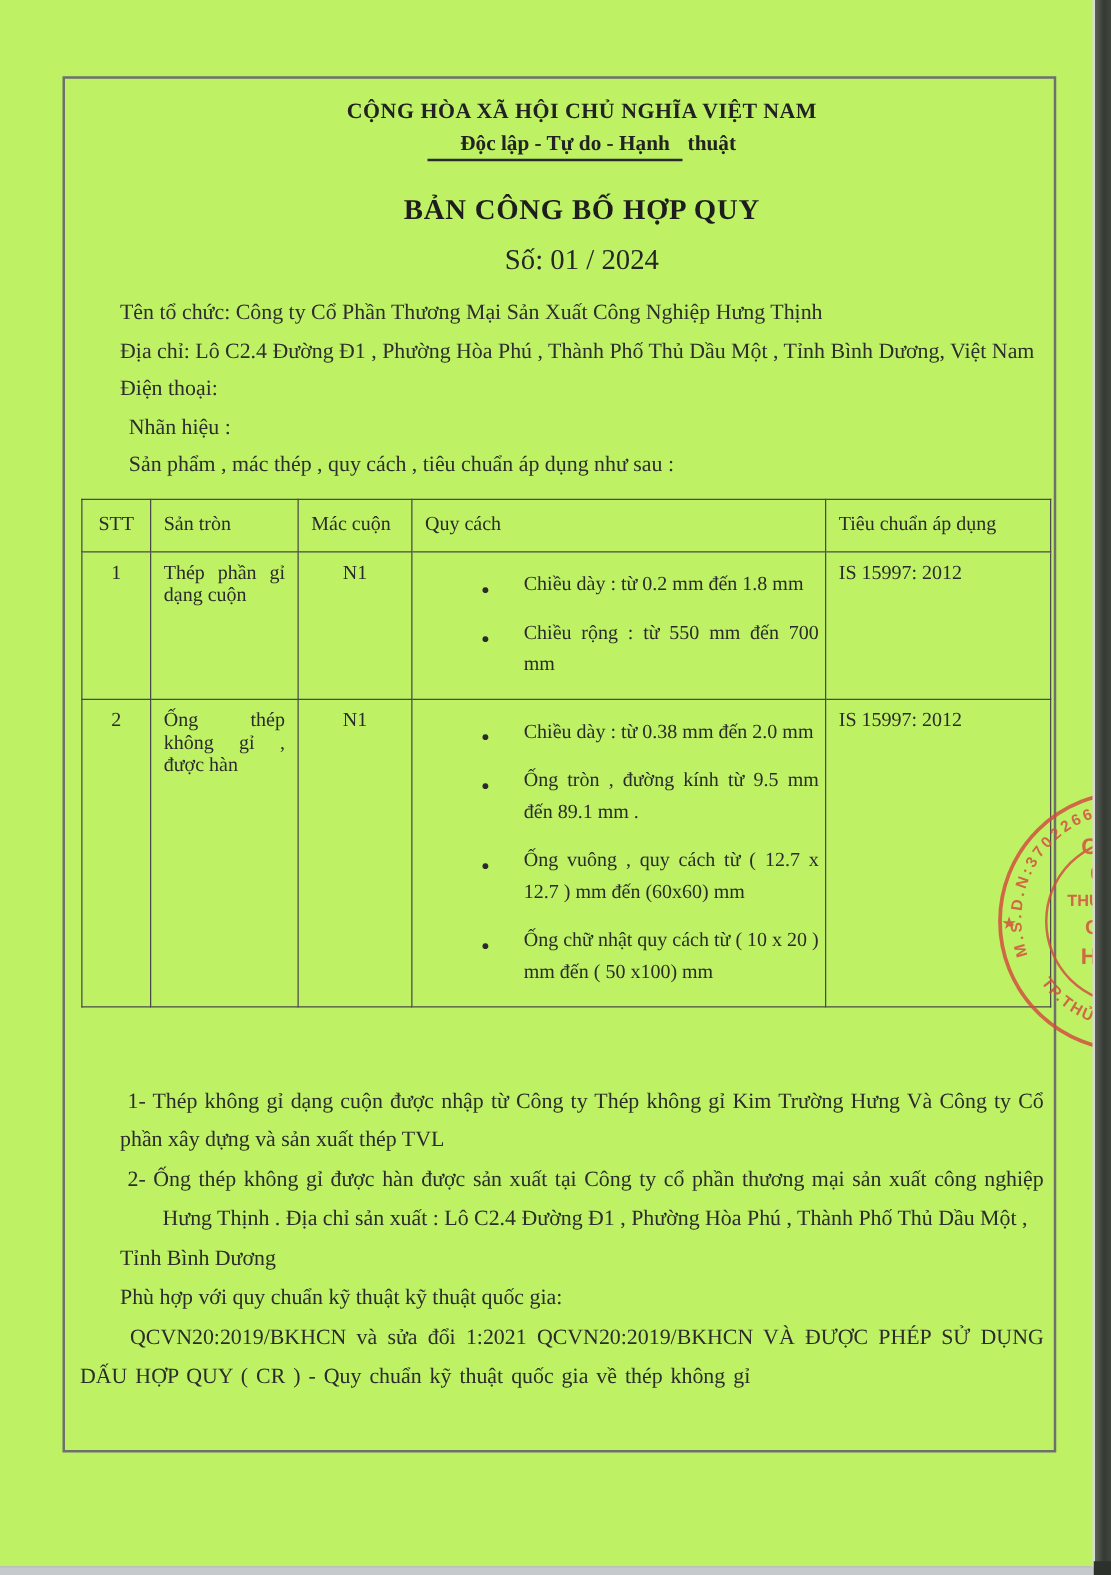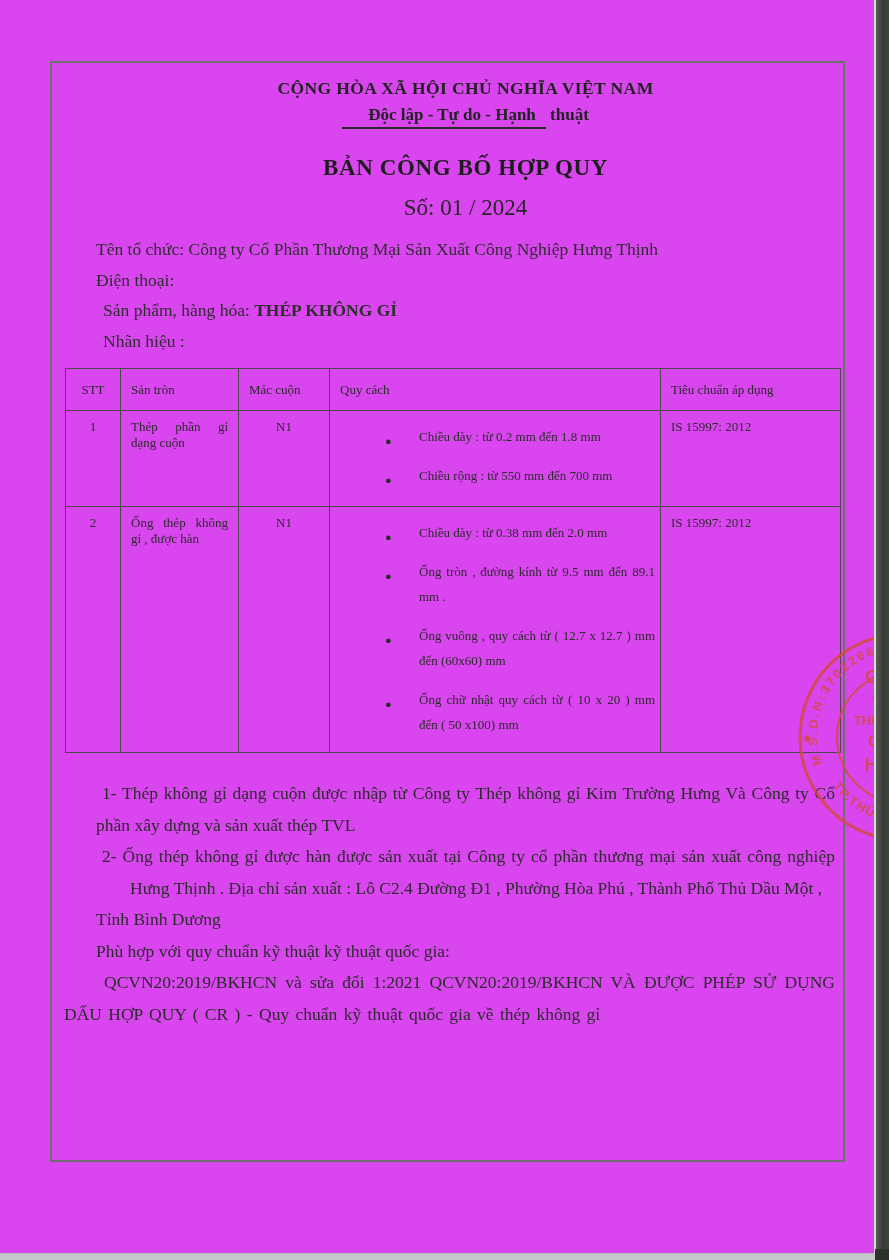--- a/index.html
+++ b/index.html
@@ -1,19 +1,19 @@
 <!DOCTYPE html>
 <html><head>
 <meta charset="utf-8">
 <style>
   html,body{margin:0;padding:0;}
   body{width:889px;height:1260px;background:#ffffff;}
   .scan-page{
     position:relative;width:889px;height:1260px;overflow:hidden;
-    background:#d946ef;
+    background:#bef264;
     font-family:"Liberation Serif","DejaVu Serif",serif;
     color:#2e2e2e;
   }
   .border-box{
     position:absolute;left:50px;top:61px;width:795px;height:1101px;
     border:2px solid #6f6f6f;box-sizing:border-box;
     padding:13px 8px 0 44px;
   }
   p{margin:0;}
   .center{text-align:center;}
@@ -21,33 +21,33 @@
   .motto-line2{font-size:17px;font-weight:bold;color:#222;margin-top:6px;}
   .motto-underline{border-bottom:2.5px solid #2b2b2b;padding:0 10px 3px 26px;}
   .doc-title{font-size:23px;font-weight:bold;letter-spacing:.6px;color:#1d1d1d;margin-top:30px;}
   .doc-number{font-size:23px;margin-top:14px;color:#262626;}
   .info-block{margin-top:13px;font-size:17.5px;line-height:30.5px;text-align:justify;}
   .info-block .ind{padding-left:7px;}
   .bold{font-weight:bold;}
   table.spec{
     border-collapse:collapse;table-layout:fixed;
     margin:12px 0 0 -31px;width:775px;
-    font-size:13px;color:#2b2b2b;border-radius:13px;
+    font-size:16px;color:#2b2b2b;border-radius:13px;
   }
   table.spec td{border:1.8px solid #4a4a4a;vertical-align:top;box-sizing:border-box;}
   tr.head td{height:42px;vertical-align:middle;padding:4px 10px;}
   td.c{text-align:center;}
   td.pad{padding:8px 10px;}
   tr.r1 td{height:96px;}
   tr.r2 td{height:237px;}
   td.justify{text-align:justify;}
   ul.qc{list-style:none;margin:4px 0 0 0;padding:0 4px 0 52px;}
   ul.qc li{position:relative;padding-left:36px;margin:12px 0 14px 0;text-align:justify;line-height:25px;}
   ul.qc li::before{content:"●";position:absolute;left:2px;top:5px;font-size:11px;color:#2b2b2b;}
-  .notes{margin-top:25px;font-size:17.5px;line-height:31.5px;text-align:justify;color:#2c2c2c;}
+  .notes{margin-top:59px;font-size:17.5px;line-height:31.5px;text-align:justify;color:#2c2c2c;}
   .note-item1{text-indent:6px;}
   .note-item2{padding-left:34px;text-indent:-28px;}
   .note-plain{margin-top:0;}
   .note-final{margin-left:-32px;text-indent:40px;word-spacing:2px;}
   .stamp-svg{position:absolute;left:773px;top:607px;opacity:.82;z-index:2;}
   .edge-right{
     position:absolute;top:0;right:0;width:13px;height:1254px;z-index:5;
     background:linear-gradient(to right,#5a5f58,#353a34 55%,#41463f);
     border-left:2px solid #d8dad3;
   }
@@ -65,23 +65,24 @@
   <div class="border-box">
 
     <p class="center motto-line1">CỘNG HÒA XÃ HỘI CHỦ NGHĨA VIỆT NAM</p>
     <p class="center motto-line2"><span class="motto-underline">Độc lập - Tự do - Hạnh</span><span> thuật</span></p>
 
     <p class="center doc-title">BẢN CÔNG BỐ HỢP QUY</p>
     <p class="center doc-number">Số: 01 / 2024</p>
 
     <div class="info-block">
       <p>Tên tổ chức: Công ty Cổ Phần Thương Mại Sản Xuất Công Nghiệp Hưng Thịnh</p>
+      <p>Địa chỉ: Lô C2.4 Đường Đ1 , Phường Hòa Phú , Thành Phố Thủ Dầu Một , Tỉnh Bình Dương, Việt Nam</p>
       <p>Điện thoại:</p>
-      <p class="ind"><span>Sản phẩm, hàng hóa: </span><span class="bold">THÉP KHÔNG GỈ</span></p>
       <p class="ind">Nhãn hiệu :</p>
+      <p class="ind">Sản phẩm , mác thép , quy cách , tiêu chuẩn áp dụng như sau :</p>
     </div>
 
     <table class="spec">
       <colgroup>
         <col style="width:55px">
           <col style="width:118px">
           <col style="width:91px">
           <col style="width:331px">
           <col style="width:180px">
       </colgroup>

